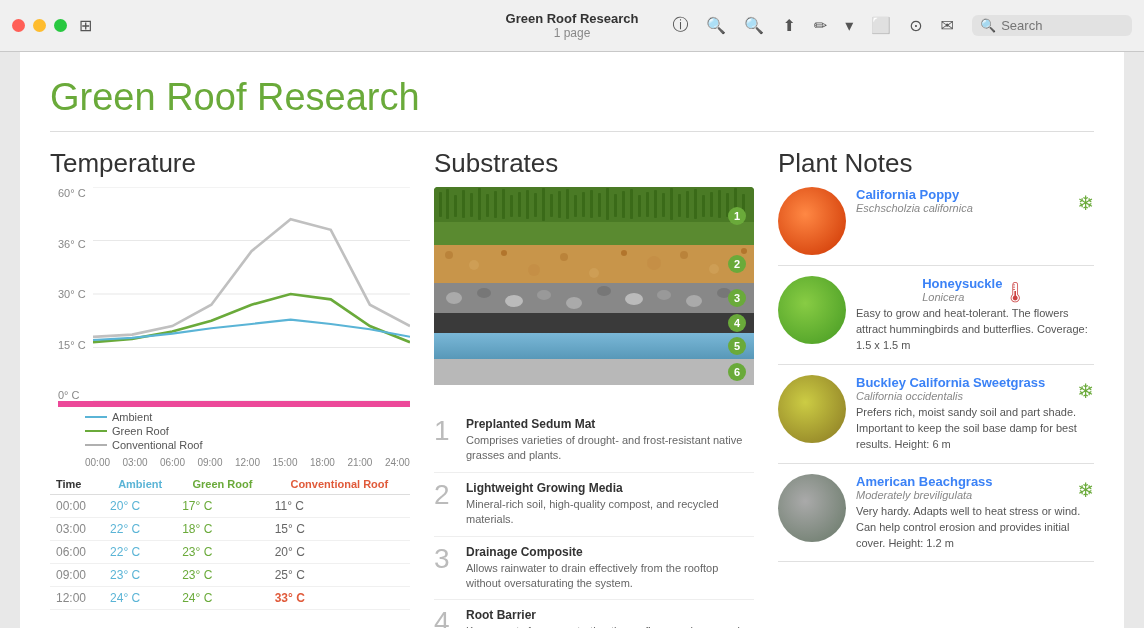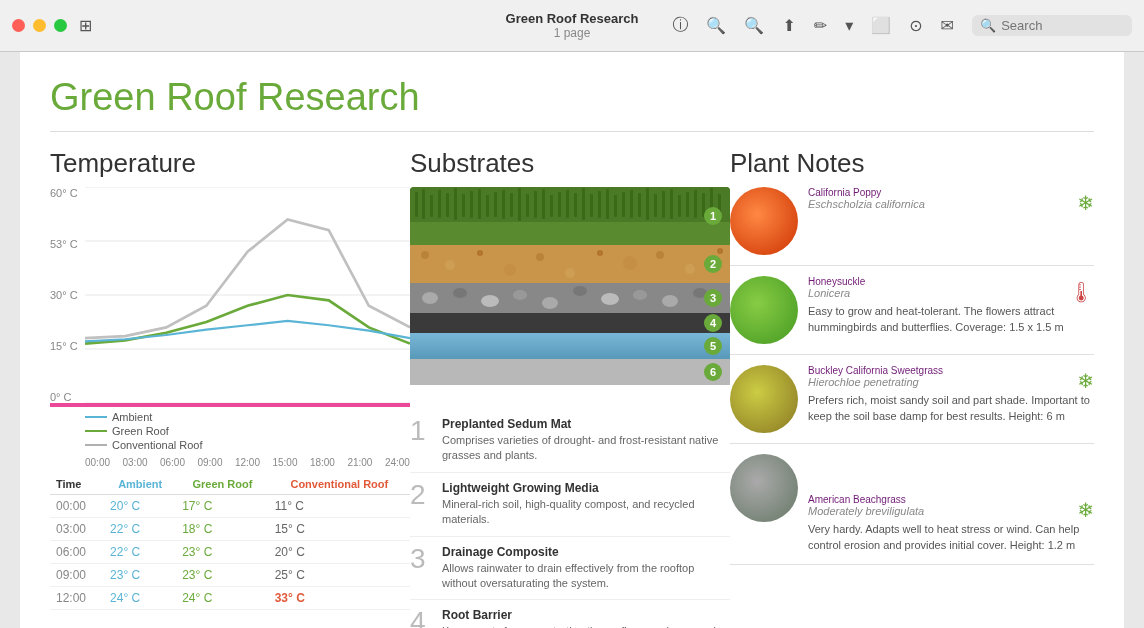--- a/index.html
+++ b/index.html
@@ -77,36 +77,38 @@
       font-size: 38px;
       font-weight: 300;
       color: #6aaa3a;
       margin-bottom: 16px;
       border-bottom: 1px solid #ddd;
       padding-bottom: 12px;
     }
     .three-col {
       display: grid;
       grid-template-columns: 360px 320px 1fr;
+      gap: 24px;
       height: calc(576px - 100px);
     }
 
     
     .temp-section {}
     .section-title {
       font-size: 26px;
       font-weight: 300;
       color: #333;
       margin-bottom: 8px;
     }
     .chart-area {
       position: relative;
       height: 220px;
-      border-bottom: 4px solid #ec4899;
+      border-bottom: 6px solid #ec4899;
       margin-bottom: 4px;
+      margin-left: 8px;
     }
     .y-axis-labels {
       position: absolute;
       left: 0;
       top: 0;
       height: 100%;
       display: flex;
       flex-direction: column;
       justify-content: space-between;
       font-size: 11px;
@@ -244,21 +246,21 @@
       align-items: flex-start;
     }
     .plant-img {
       width: 68px;
       height: 68px;
       border-radius: 50%;
       overflow: hidden;
       flex-shrink: 0;
     }
     .plant-info { flex: 1; }
-    .plant-name { font-size: 10px; font-weight: 400; color: #701a75; }
+    .plant-name { font-size: 13px; font-weight: 700; color: #3b82f6; }
     .plant-latin { font-size: 11px; color: #888; font-style: italic; margin-bottom: 3px; }
     .plant-desc { font-size: 11px; color: #555; line-height: 1.45; }
     .plant-icon { font-size: 20px; margin-top: 4px; }
 
     
     svg.temp-chart { width: 100%; height: 100%; }
   </style>
 </head>
 <body>
 
@@ -294,21 +296,21 @@
   <div class="doc-title">Green Roof Research</div>
 
   <div class="three-col">
 
     <div class="temp-section">
       <div class="section-title">Temperature</div>
 
       <div class="chart-area">
         <div class="y-axis-labels">
           <span>60° C</span>
-          <span>53° C</span>
+          <span>36° C</span>
           <span>30° C</span>
           <span>15° C</span>
           <span>0° C</span>
         </div>
         <div class="chart-inner">
           <svg class="temp-chart" viewBox="0 0 300 200" preserveAspectRatio="none">
 
             <line x1="0" y1="0" x2="300" y2="0" stroke="#e8e8e8" stroke-width="1"></line>
             <line x1="0" y1="50" x2="300" y2="50" stroke="#e8e8e8" stroke-width="1"></line>
             <line x1="0" y1="100" x2="300" y2="100" stroke="#e8e8e8" stroke-width="1"></line>
@@ -541,47 +543,47 @@
             <div class="plant-name">California Poppy</div>
             <div class="plant-latin">Eschscholzia californica</div>
           </div>
           <span class="plant-icon" style="color:#6aaa3a">❄</span>
         </div>
       </div>
     </div>
           <div class="plant-item">
       <div class="plant-img" style="background: radial-gradient(circle at 40% 40%, #88cc44, #449922);"></div>
       <div class="plant-info">
-        <div style="display:flex;align-items:flex-start;justify-content:space-between;">
+        <div style="display:flex;align-items:flex-start;justify-content:center;">
           <div>
             <div class="plant-name">Honeysuckle</div>
             <div class="plant-latin">Lonicera</div>
           </div>
           <span class="plant-icon" style="color:#cc4444">🌡</span>
         </div>
         <div class="plant-desc">Easy to grow and heat-tolerant. The flowers attract hummingbirds and butterflies. Coverage: 1.5 x 1.5 m</div>
       </div>
     </div>
           <div class="plant-item">
       <div class="plant-img" style="background: radial-gradient(circle at 40% 40%, #cccc44, #887722);"></div>
       <div class="plant-info">
         <div style="display:flex;align-items:flex-start;justify-content:space-between;">
           <div>
             <div class="plant-name">Buckley California Sweetgrass</div>
-            <div class="plant-latin">Hierochloe penetrating</div>
+            <div class="plant-latin">California occidentalis</div>
           </div>
           <span class="plant-icon" style="color:#6aaa3a">❄</span>
         </div>
         <div class="plant-desc">Prefers rich, moist sandy soil and part shade. Important to keep the soil base damp for best results. Height: 6 m</div>
       </div>
     </div>
           <div class="plant-item">
       <div class="plant-img" style="background: radial-gradient(circle at 40% 40%, #aaaaaa, #667766);"></div>
       <div class="plant-info">
-        <div style="display:flex;align-items:flex-start;justify-content:space-between;margin-top:40px;">
+        <div style="display:flex;align-items:flex-start;justify-content:space-between;">
           <div>
             <div class="plant-name">American Beachgrass</div>
             <div class="plant-latin">Moderately breviligulata</div>
           </div>
           <span class="plant-icon" style="color:#6aaa3a">❄</span>
         </div>
         <div class="plant-desc">Very hardy. Adapts well to heat stress or wind. Can help control erosion and provides initial cover. Height: 1.2 m</div>
       </div>
     </div>
         </div>

